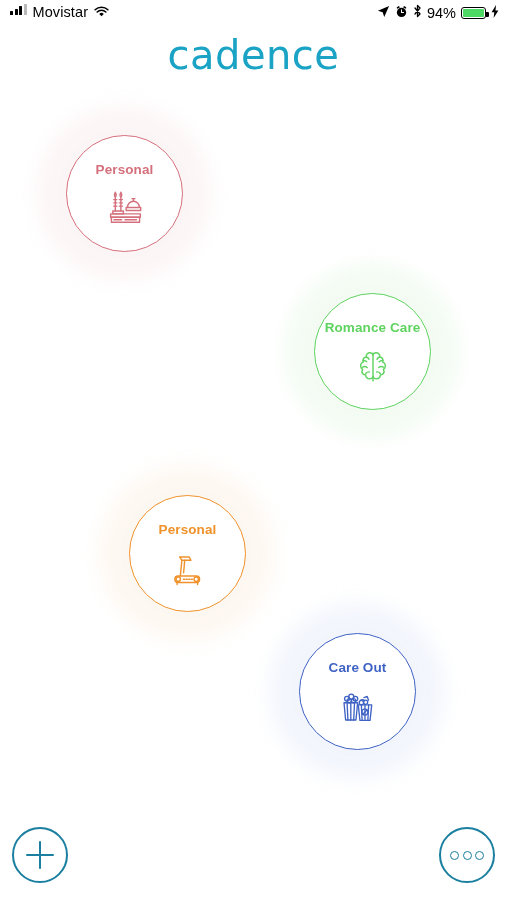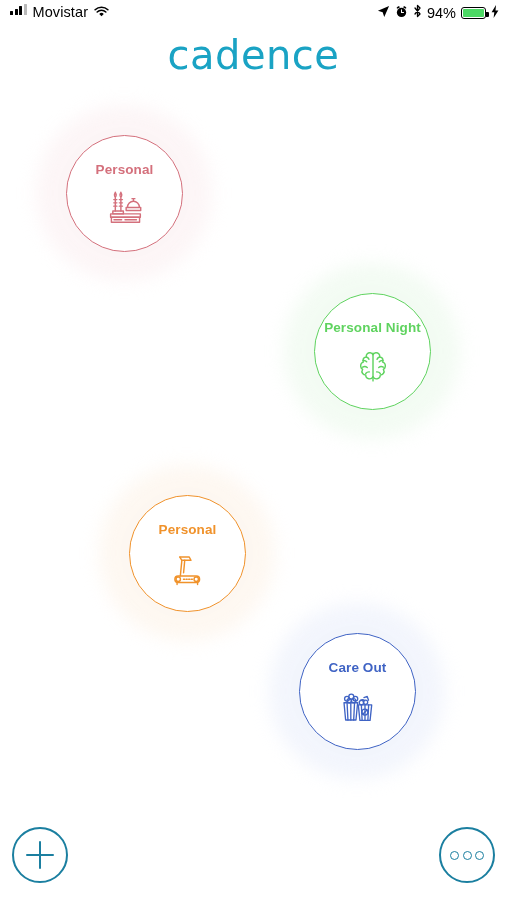--- a/index.html
+++ b/index.html
@@ -156,21 +156,21 @@
             <path d="M9.8 32.7h29.4v5.2H9.8z"></path>
             <path d="M12.5 35.3h8M24 35.3h12"></path>
           </g>
         </svg>
       </div>
     </div>
 
     <div class="bubble" id="b1" style="left: 284px; top: 168px; width: 176px; height: 176px; color: rgb(95, 211, 95);">
       <div class="halo" style="width: 176px; height: 176px; background: rgb(234, 249, 234);"></div>
       <div class="ring" style="width: 117px; height: 117px; left: 30px; top: 30px; border-color: rgb(95, 211, 95);">
-        <div class="lbl" style="color: rgb(95, 211, 95);">Personal Night</div>
+        <div class="lbl" style="color: rgb(95, 211, 95);">Romance Care</div>
         <svg class="ico" viewBox="0 0 48 48">
           <g fill="none" stroke="currentColor" stroke-width="1.5" stroke-linecap="round" stroke-linejoin="round">
             <path d="M24 9.5v29"></path>
             <path d="M24 11c-1.3-2.1-4.3-2.5-6-.8-1 1-1.2 2.3-.9 3.3-2 .2-3.5 1.8-3.5 3.8 0 .6.1 1.1.3 1.6-1.9.7-3 2.6-2.7 4.6.2 1.3 1 2.3 2 2.9-.9 1.3-1 3 0 4.4.8 1.1 2 1.6 3.2 1.6 0 1.9 1.4 3.6 3.4 3.9 1.8.3 3.4-.7 4.2-2.1"></path>
             <path d="M24 11c1.3-2.1 4.3-2.5 6-.8 1 1 1.2 2.3.9 3.3 2 .2 3.5 1.8 3.5 3.8 0 .6-.1 1.1-.3 1.6 1.9.7 3 2.6 2.7 4.6-.2 1.3-1 2.3-2 2.9.9 1.3 1 3 0 4.4-.8 1.1-2 1.6-3.2 1.6 0 1.9-1.4 3.6-3.4 3.9-1.8.3-3.4-.7-4.2-2.1"></path>
             <path d="M17.1 13.5c1.3.3 2.3 1.2 2.7 2.4M13.6 17.3c1.4-.3 2.9.2 3.8 1.3M13.2 24.2c1.5-.9 3.4-.8 4.8.3M16.4 30.8c.9-1.2 2.3-1.8 3.8-1.7M30.9 13.5c-1.3.3-2.3 1.2-2.7 2.4M34.4 17.3c-1.4-.3-2.9.2-3.8 1.3M34.8 24.2c-1.5-.9-3.4-.8-4.8.3M31.6 30.8c-.9-1.2-2.3-1.8-3.8-1.7"></path>
           </g>
         </svg>
       </div>
     </div>

